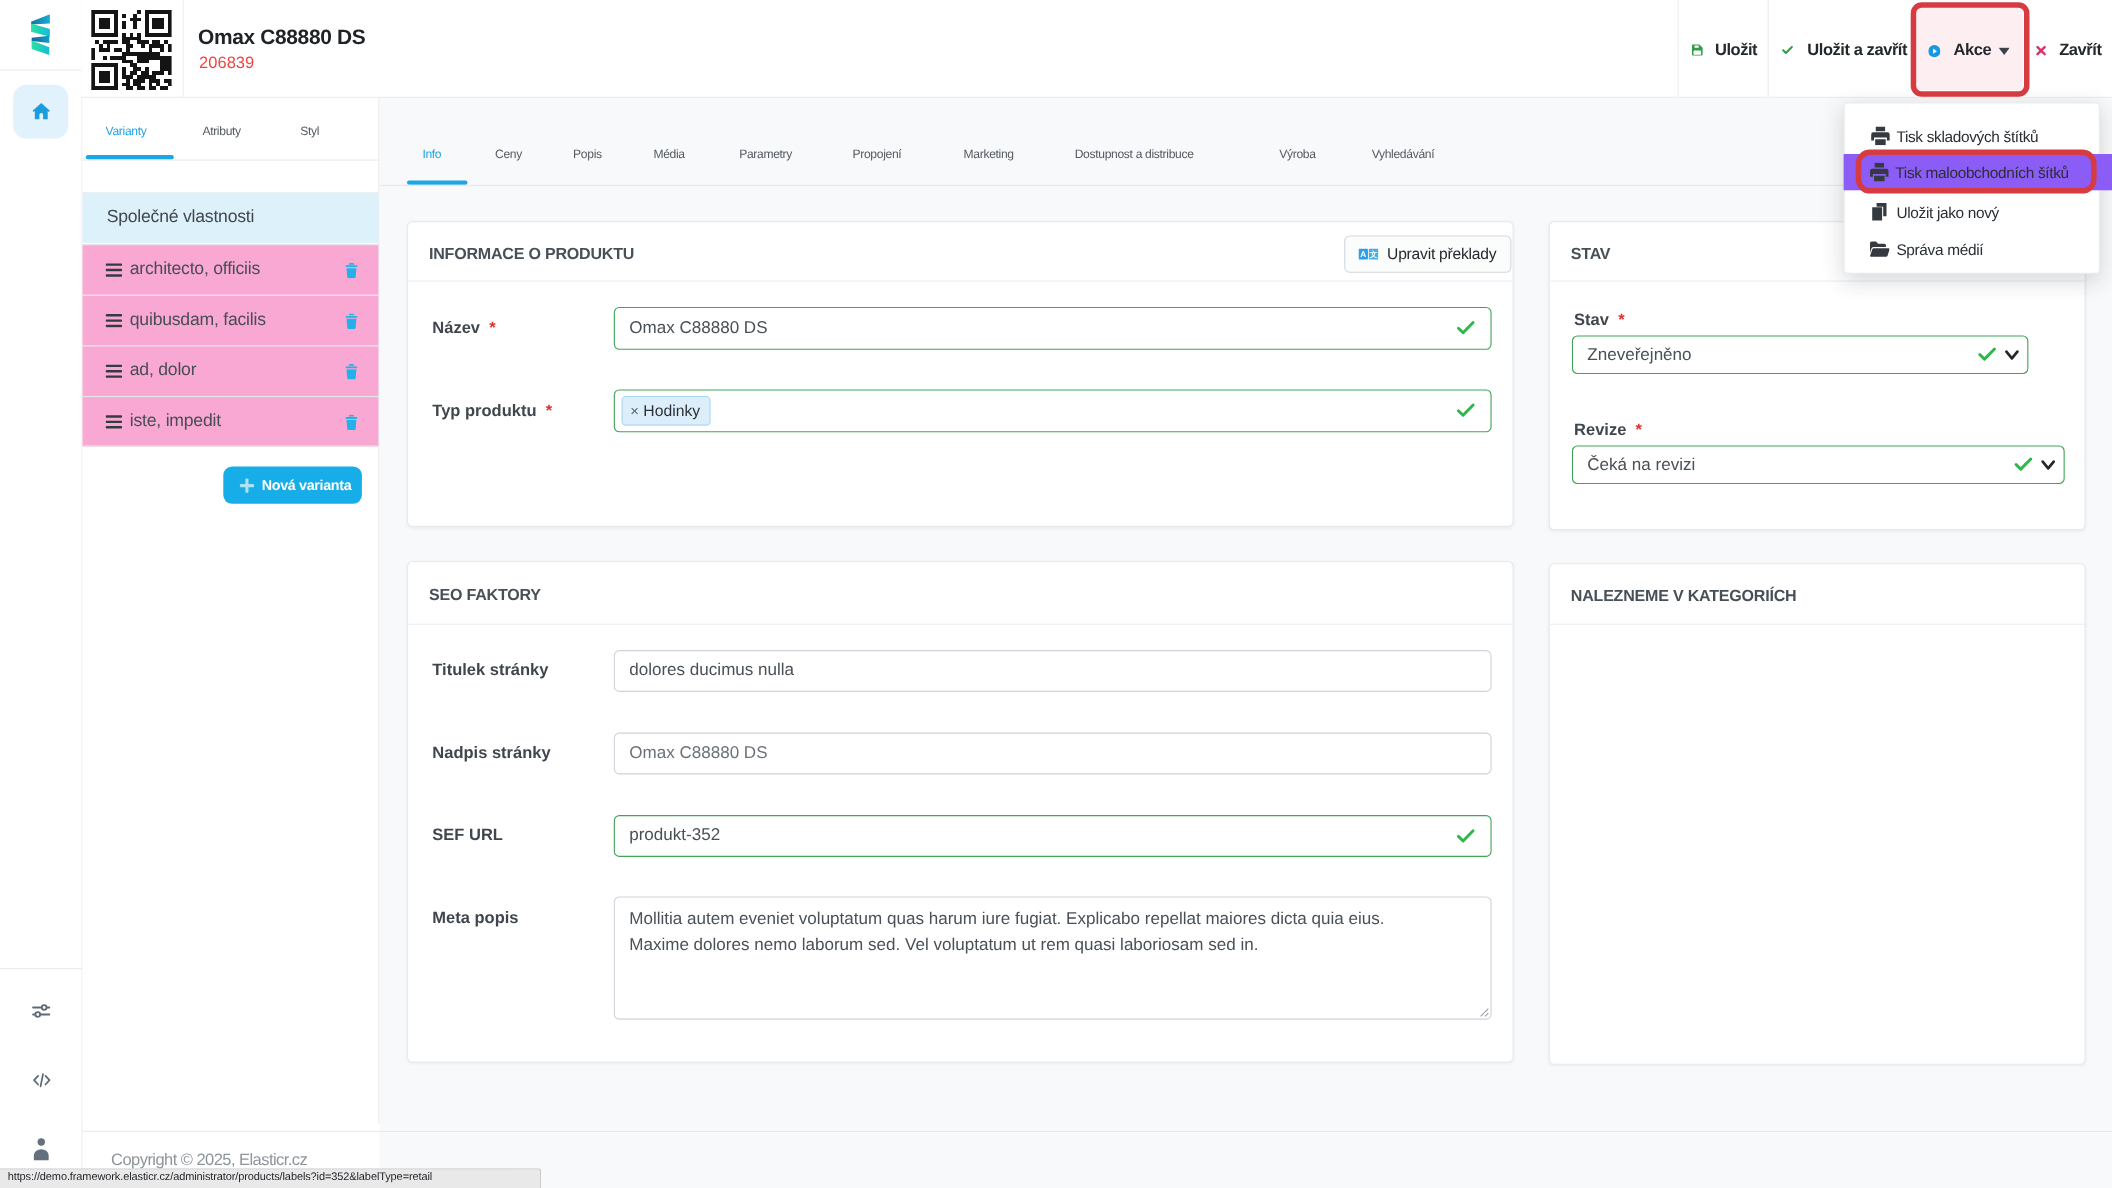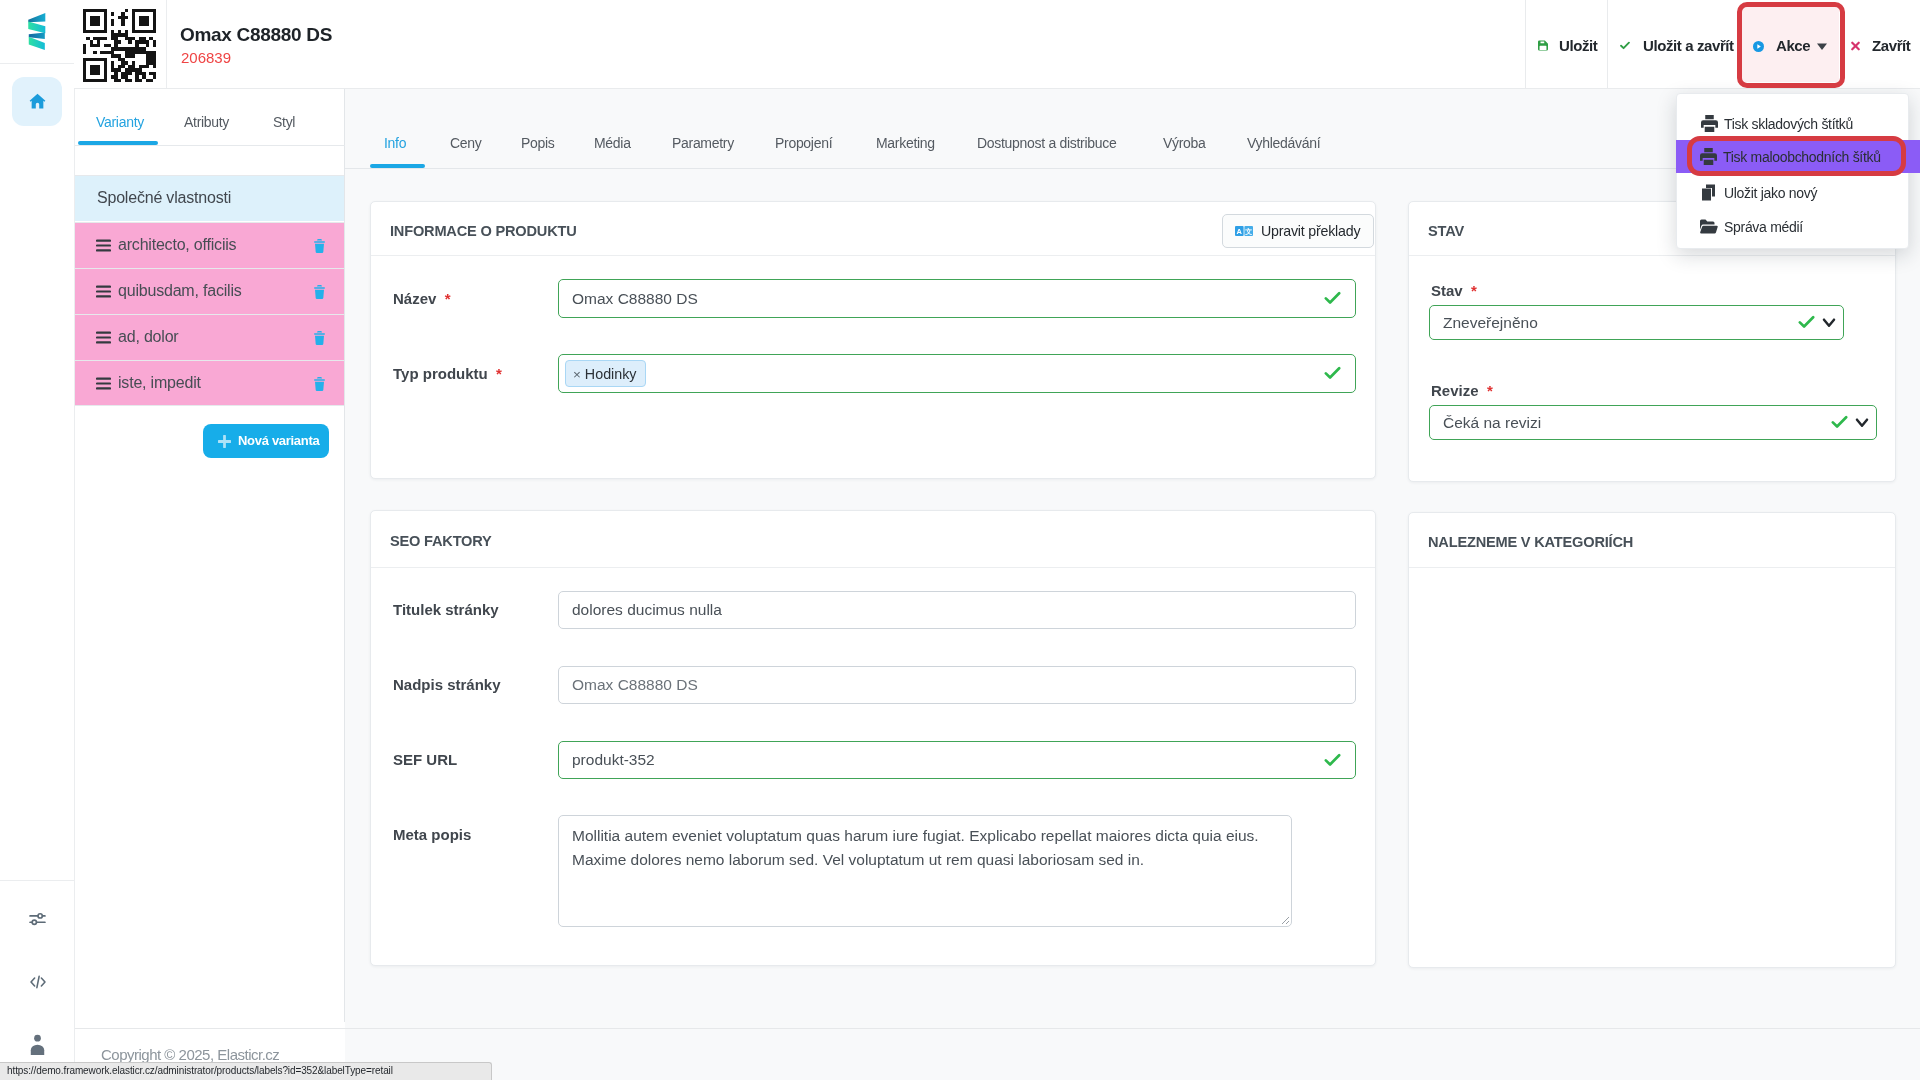--- a/index.html
+++ b/index.html
@@ -29,21 +29,21 @@
   border-bottom:1px solid #eceef0; }
 .cardtitle { position:absolute; left:19px; top:21px; font-size:14.6px;
   font-weight:bold; color:#475058; letter-spacing:-0.2px; }
 .flabel { position:absolute; font-size:15px; font-weight:bold; color:#40464d; }
 .req { color:#e03131; font-weight:bold; }
 .inp { position:absolute; background:#fff; border:1px solid #ced4da;
   border-radius:5px; font-size:15.5px; color:#495057; }
 .inp.green { border:1px solid #40a457; }
 .itxt { position:absolute; left:13px; top:50%; transform:translateY(-50%); white-space:nowrap; }
 
-.tab { position:absolute; font-size:14px; color:#545a61; white-space:nowrap; letter-spacing:-0.3px; }
+.tab { position:absolute; font-size:11px; color:#545a61; white-space:nowrap; letter-spacing:-0.3px; }
 .tab.active { color:#24a3e0; }
 
 .vrow { position:absolute; left:0; width:269px; height:46px; background:#f9a8d4;
   border-top:1px solid #e6e9ec; }
 .vrow .txt { position:absolute; left:43px; top:13px; font-size:16px; color:#474d54; letter-spacing:-0.2px; }
 .vsep { position:absolute; top:0; width:1px; height:88px; background:#e9ebed; }
 .hlab { position:absolute; top:37px; font-size:15px; font-weight:bold; color:#23282d; letter-spacing:-0.4px; white-space:nowrap; }
 
 #menu { position:absolute; left:1676px; top:93px; width:233px; height:156px;
   background:#fff; border:1px solid #e8ebee; border-radius:4px;
@@ -304,21 +304,21 @@
     <span class="itxt" style="color:#6b7279;">Omax C88880 DS</span>
   </div>
   <div class="flabel" style="left:22px; top:240px;">SEF URL</div>
   <div class="inp green" style="left:187px; top:230px; width:798px; height:38px;">
     <span class="itxt">produkt-352</span>
     <svg class="abs" style="right:14px; top:11px;" width="17" height="14" viewBox="0 0 14 11" fill="none" stroke="#2eb84c" stroke-width="2.2" stroke-linecap="round" stroke-linejoin="round">
       <polyline points="1.5,5.8 5,9.2 12.5,1.6"></polyline>
     </svg>
   </div>
   <div class="flabel" style="left:22px; top:315px;">Meta popis</div>
-  <div class="inp" style="left:187px; top:304px; width:734px; height:112px;">
+  <div class="inp" style="left:187px; top:304px; width:798px; height:112px;">
     <div class="abs" style="left:13px; top:8px; font-size:15.5px; color:#495057; line-height:24px;">Mollitia autem eveniet voluptatum quas harum iure fugiat. Explicabo repellat maiores dicta quia eius.<br>Maxime dolores nemo laborum sed. Vel voluptatum ut rem quasi laboriosam sed in.</div>
     <svg class="abs" style="right:1px; bottom:1px;" width="9" height="9" viewBox="0 0 9 9" stroke="#9aa0a6" stroke-width="1">
       <line x1="8" y1="1" x2="1" y2="8"></line>
         <line x1="8" y1="5" x2="5" y2="8"></line>
     </svg>
   </div>
 </div>
 
 <div class="card" style="left:1408px; top:512px; width:488px; height:456px;">
   <div class="cardhdr" style="height:55px;"></div>

